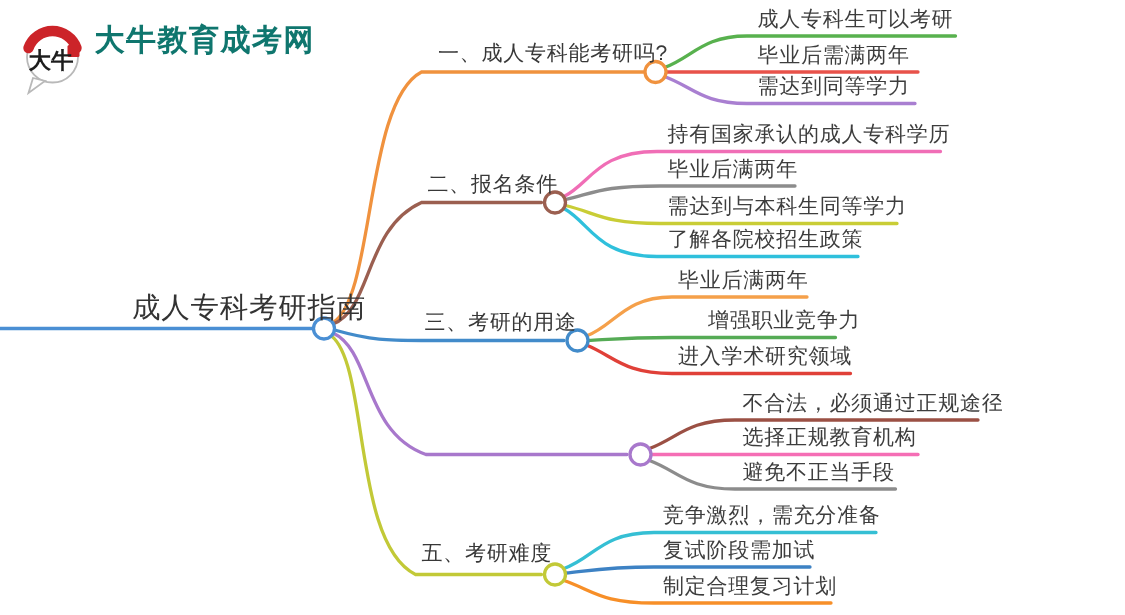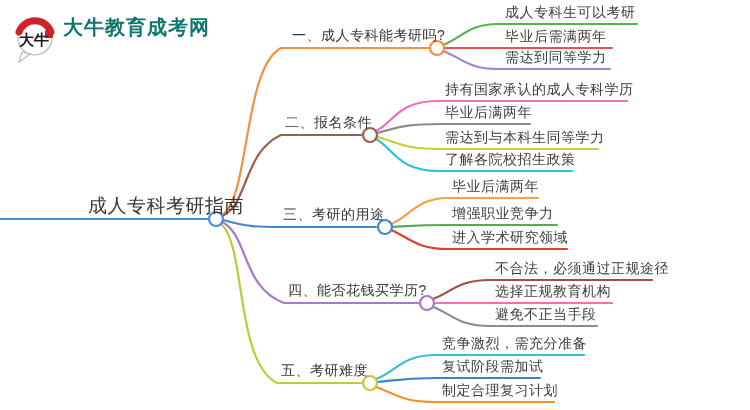--- a/index.html
+++ b/index.html
@@ -92,34 +92,33 @@
     <div class="logo-textblock">
       <div class="logo-name">大牛教育成考网</div>
     </div>
   </div>
 
   <div class="node-label root-label" style="left:88px; top:197px;">成人专科考研指南</div>
 
   <div class="node-label branch-label" style="left:292px; top:26px;">一、成人专科能考研吗?</div>
   <div class="node-label branch-label" style="left:285px; top:113px;">二、报名条件</div>
   <div class="node-label branch-label" style="left:283px; top:205px;">三、考研的用途</div>
-  <div class="node-label branch-label" style="left:288px; top:281px;">四、能否花钱买学历?</div>
-  <div class="node-label branch-label" style="left:281px; top:361px;">五、考研难度</div>
+  <div class="node-label branch-label" style="left:281px; top:361px;font-family:Liberation Mono, monospace;">五、考研难度</div>
 
   <div class="node-label" style="left:505px; top:3px;">成人专科生可以考研</div>
   <div class="node-label" style="left:505px; top:27px;">毕业后需满两年</div>
   <div class="node-label" style="left:505px; top:48px;">需达到同等学力</div>
 
   <div class="node-label" style="left:445px; top:80px;">持有国家承认的成人专科学历</div>
   <div class="node-label" style="left:445px; top:128px;">需达到与本科生同等学力</div>
   <div class="node-label" style="left:445px; top:103px;">毕业后满两年</div>
   <div class="node-label" style="left:445px; top:150px;">了解各院校招生政策</div>
 
   <div class="node-label" style="left:452px; top:177px;">毕业后满两年</div>
-  <div class="node-label" style="left:452px; top:204px;">增强职业竞争力</div>
+  <div class="node-label" style="left:472px; top:204px;">增强职业竞争力</div>
   <div class="node-label" style="left:452px; top:228px;">进入学术研究领域</div>
 
   <div class="node-label" style="left:495px; top:259px;">不合法，必须通过正规途径</div>
   <div class="node-label" style="left:495px; top:282px;">选择正规教育机构</div>
   <div class="node-label" style="left:495px; top:305px;">避免不正当手段</div>
 
   <div class="node-label" style="left:442px; top:357px;">复试阶段需加试</div>
   <div class="node-label" style="left:442px; top:334px;">竞争激烈，需充分准备</div>
   <div class="node-label" style="left:442px; top:381px;">制定合理复习计划</div>
 

